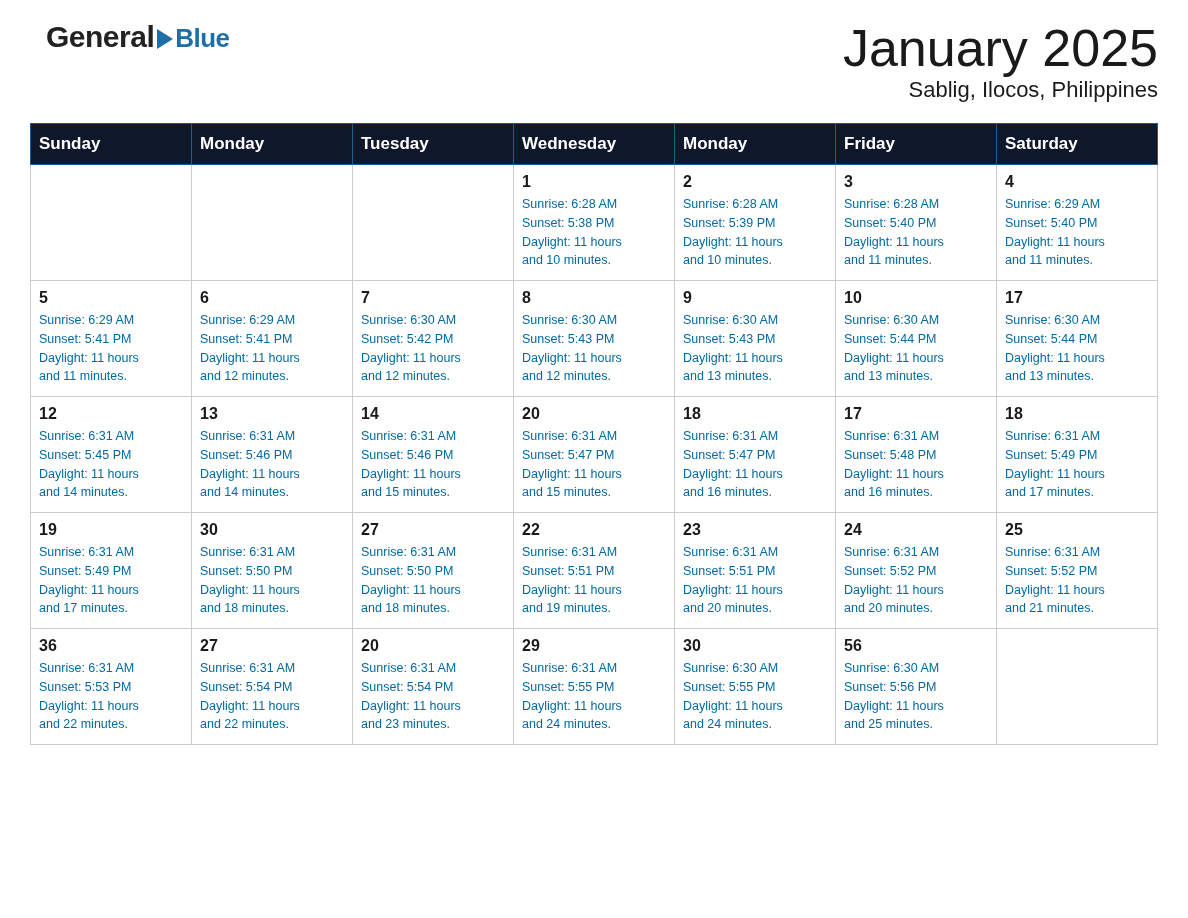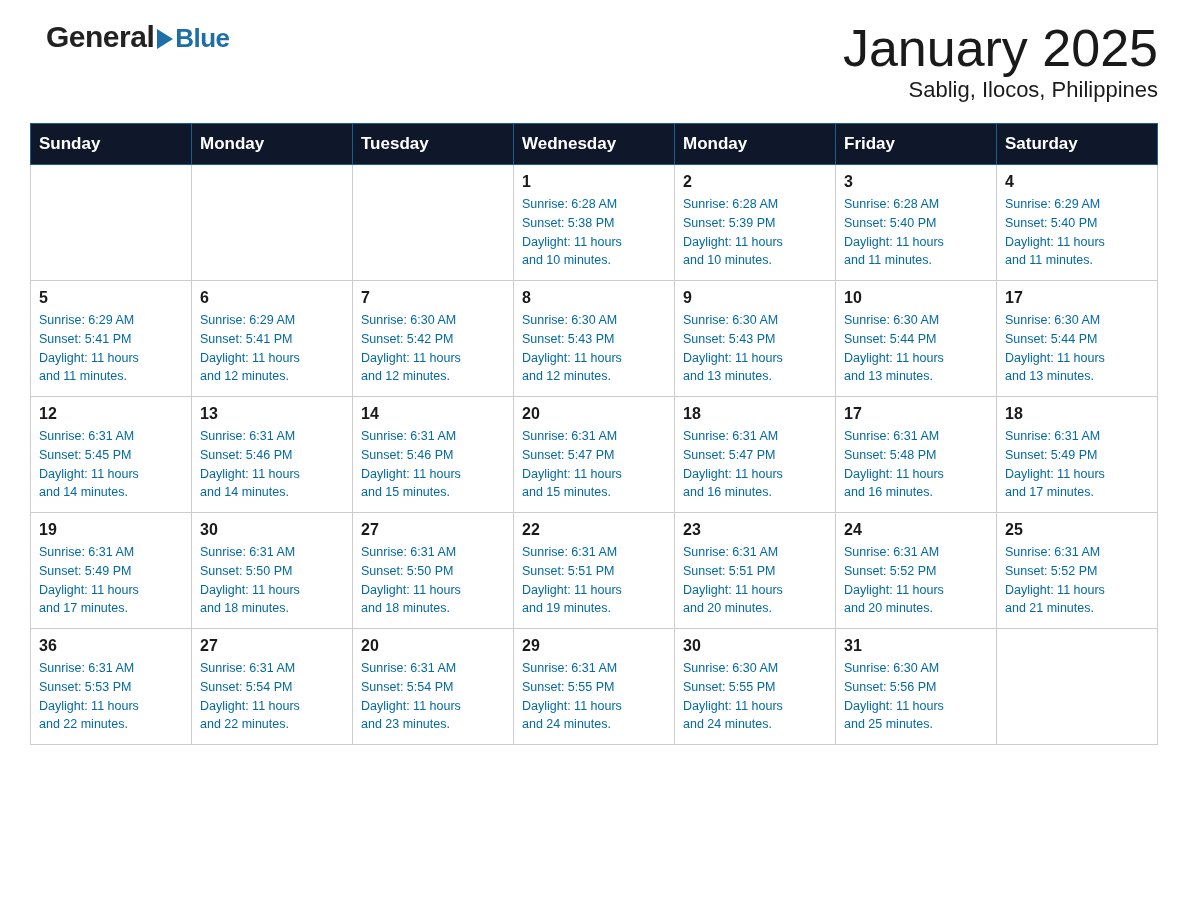--- a/index.html
+++ b/index.html
@@ -348,21 +348,21 @@
 and 24 minutes.</div>
         </td>
         <td>
           <div class="day-number">30</div>
           <div class="day-info" style="white-space: pre-line;">Sunrise: 6:30 AM
 Sunset: 5:55 PM
 Daylight: 11 hours
 and 24 minutes.</div>
         </td>
         <td>
-          <div class="day-number">31</div>
+          <div class="day-number">56</div>
           <div class="day-info" style="white-space: pre-line;">Sunrise: 6:30 AM
 Sunset: 5:56 PM
 Daylight: 11 hours
 and 25 minutes.</div>
         </td>
         <td class="empty-cell"></td>
       </tr>
     </tbody>
 </table>
 

